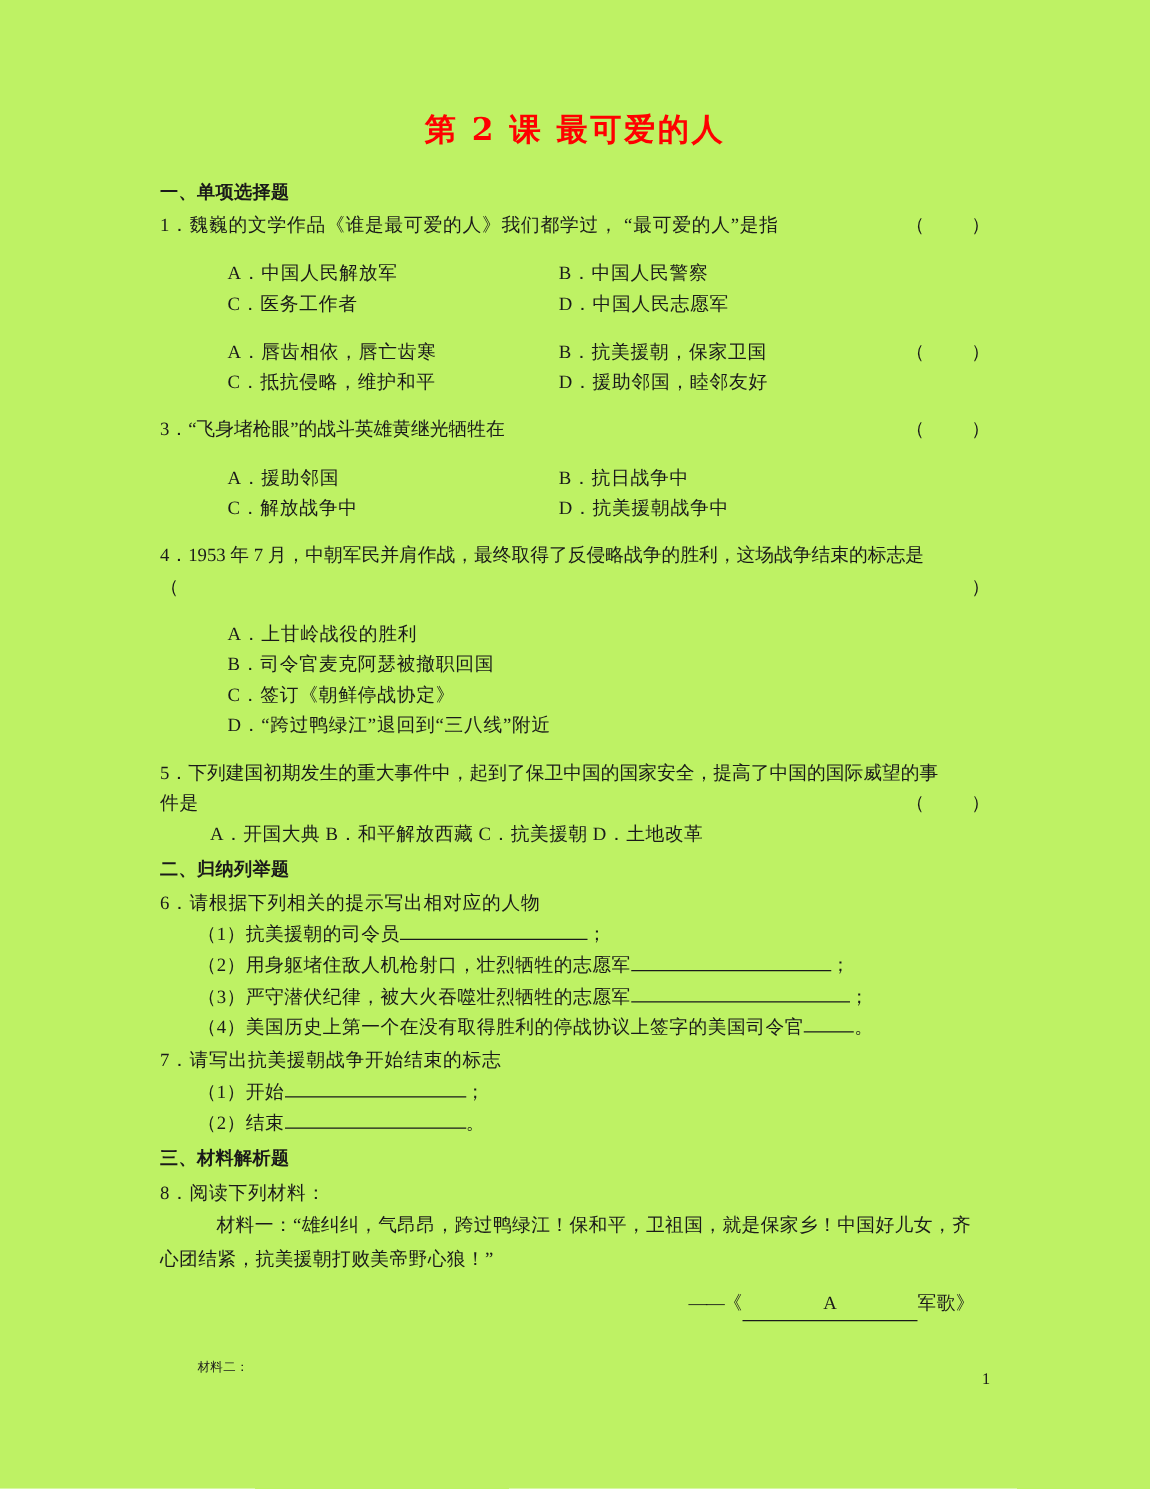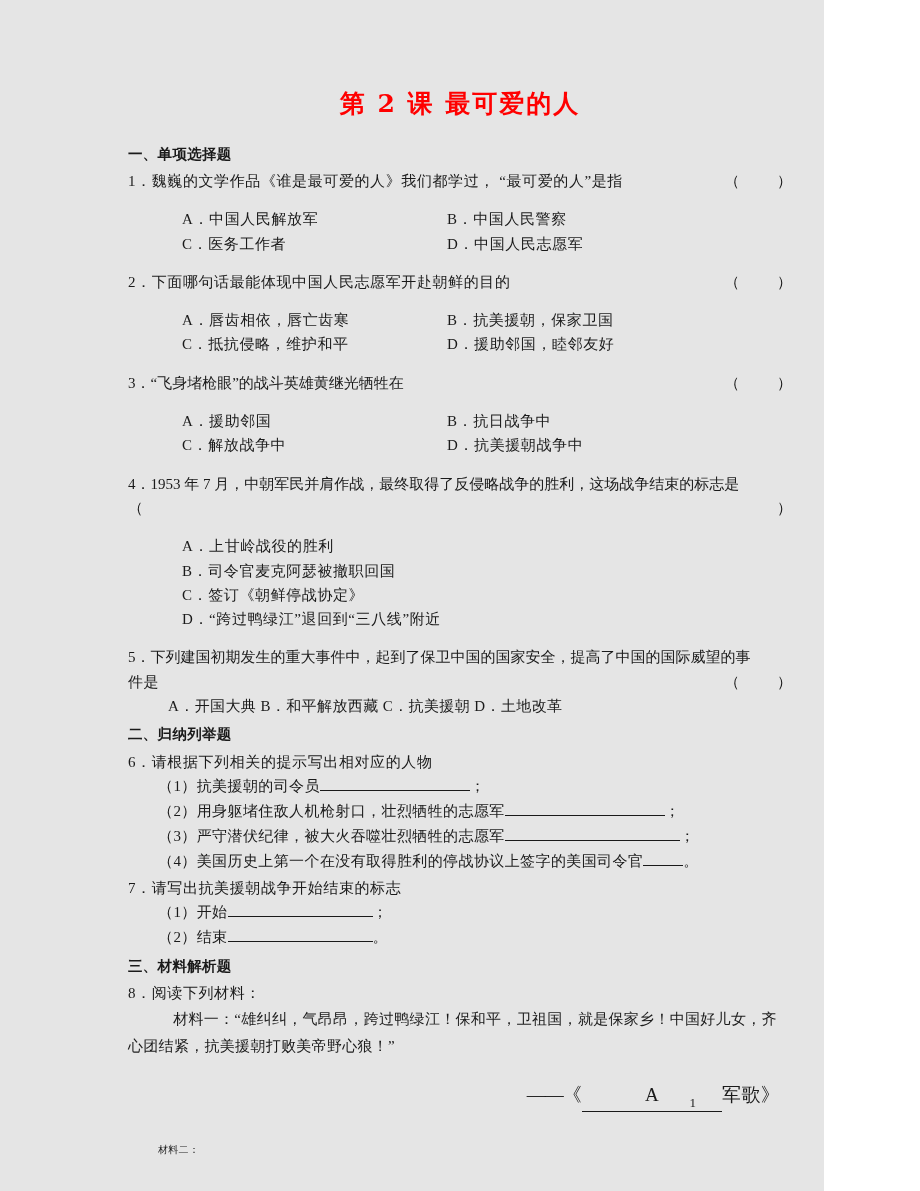--- a/index.html
+++ b/index.html
@@ -11,23 +11,23 @@
     width: 920px;
     height: 1191px;
     position: relative;
     font-family: "Liberation Serif", "DejaVu Serif", serif;
     color: #1a1a1a;
     overflow: hidden;
   }
   .page {
     position: absolute;
     left: 0; top: 0;
-    width: 824px;
+    width: 920px;
     height: 1191px;
-    background: #e5e5e5;
+    background: #bef264;
   }
   .content {
     position: absolute;
     left: 128px;
     top: 88px;
     width: 664px;
   }
 
   
   .doc-title {
@@ -122,23 +122,23 @@
   .material {
     font-size: 15px;
     line-height: 1.66;
     letter-spacing: 0.3px;
     margin-top: 2px;
   }
   .material-indent { text-indent: 30px; text-align: center; }
 
   .source-line {
     text-align: right;
-    font-size: 19px;
-    line-height: 1.66;
-    margin-top: 20px;
+    font-size: 15px;
+    line-height: 1.66;
+    margin-top: 10px;
     padding-right: 12px;
     letter-spacing: 0.3px;
   }
   .dash {
     letter-spacing: -1px;
   }
   .ans-blank {
     display: inline-block;
     width: 140px;
     border-bottom: 1px solid #1a1a1a;
@@ -185,21 +185,20 @@
         </div>
         <div class="opt-row">
           <span class="opt-col">C．医务工作者</span>
           <span>D．中国人民志愿军</span>
         </div>
       </div>
     </div>
 
     <div class="q">
       <div class="q-stem">
-        <span>2．下面哪句话最能体现中国人民志愿军开赴朝鲜的目的</span>
         <span class="paren-right">（          ）</span>
       </div>
       <div class="opts">
         <div class="opt-row">
           <span class="opt-col">A．唇齿相依，唇亡齿寒</span>
           <span>B．抗美援朝，保家卫国</span>
         </div>
         <div class="opt-row">
           <span class="opt-col">C．抵抗侵略，维护和平</span>
           <span>D．援助邻国，睦邻友好</span>

